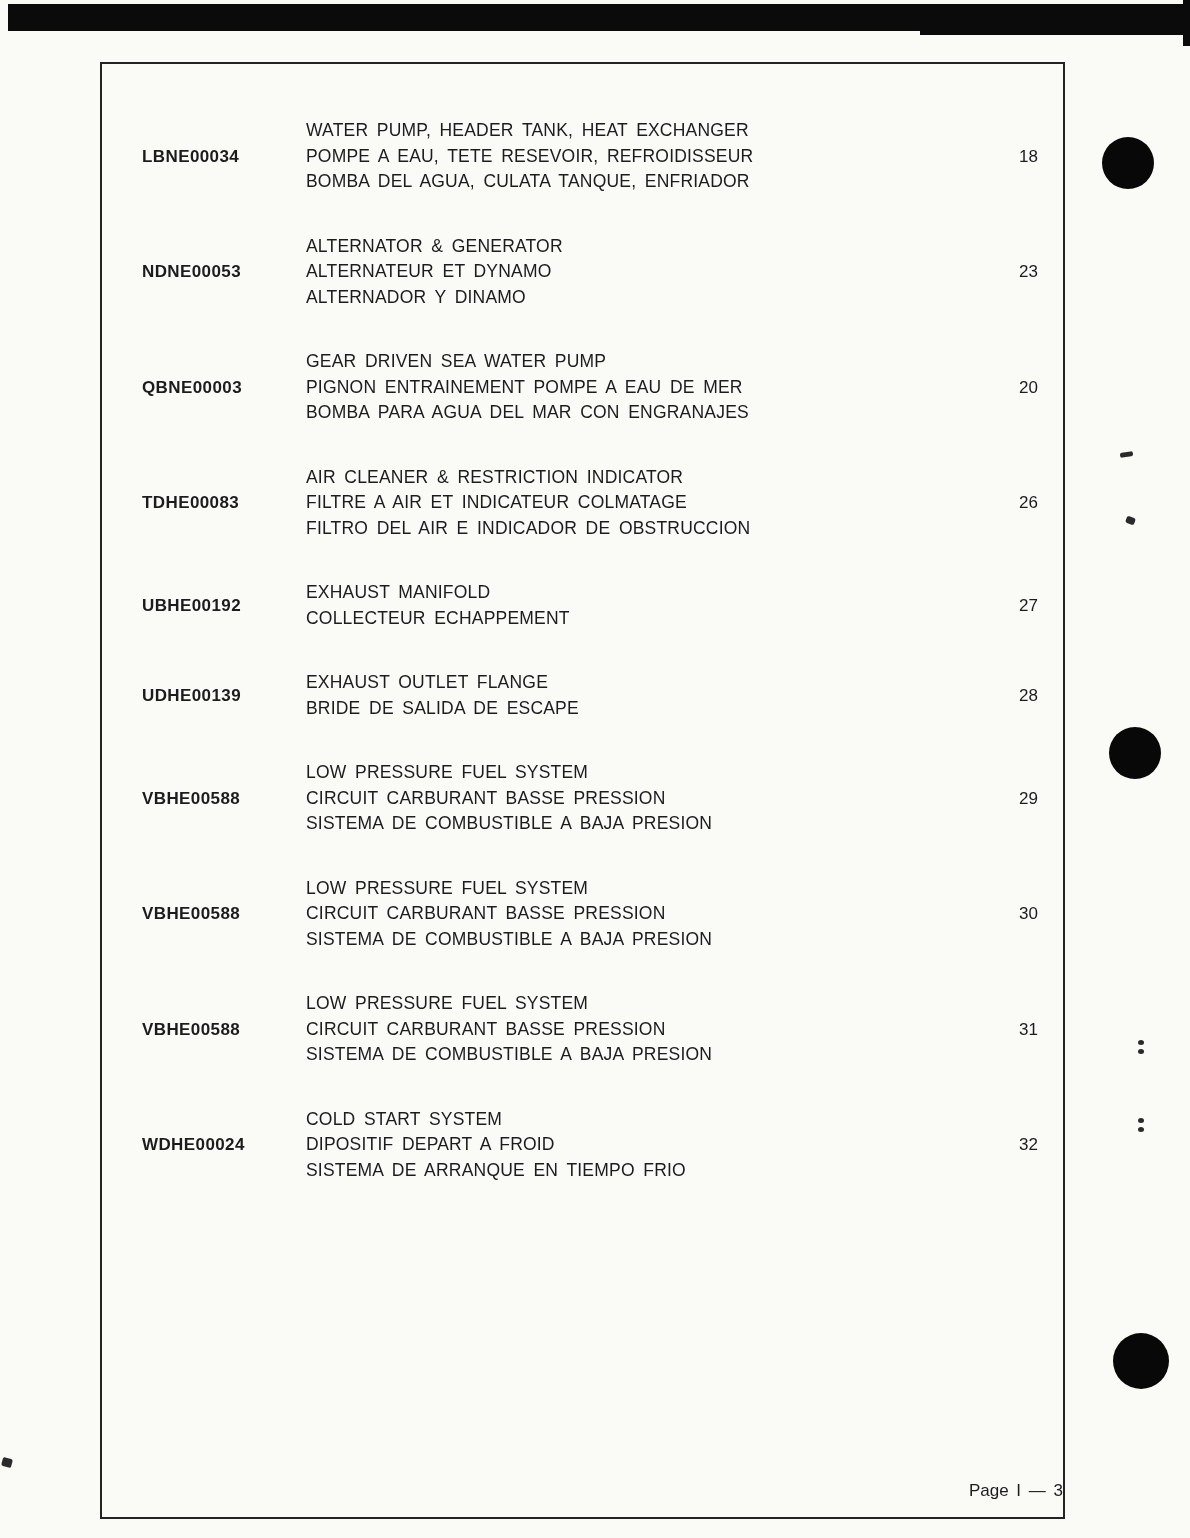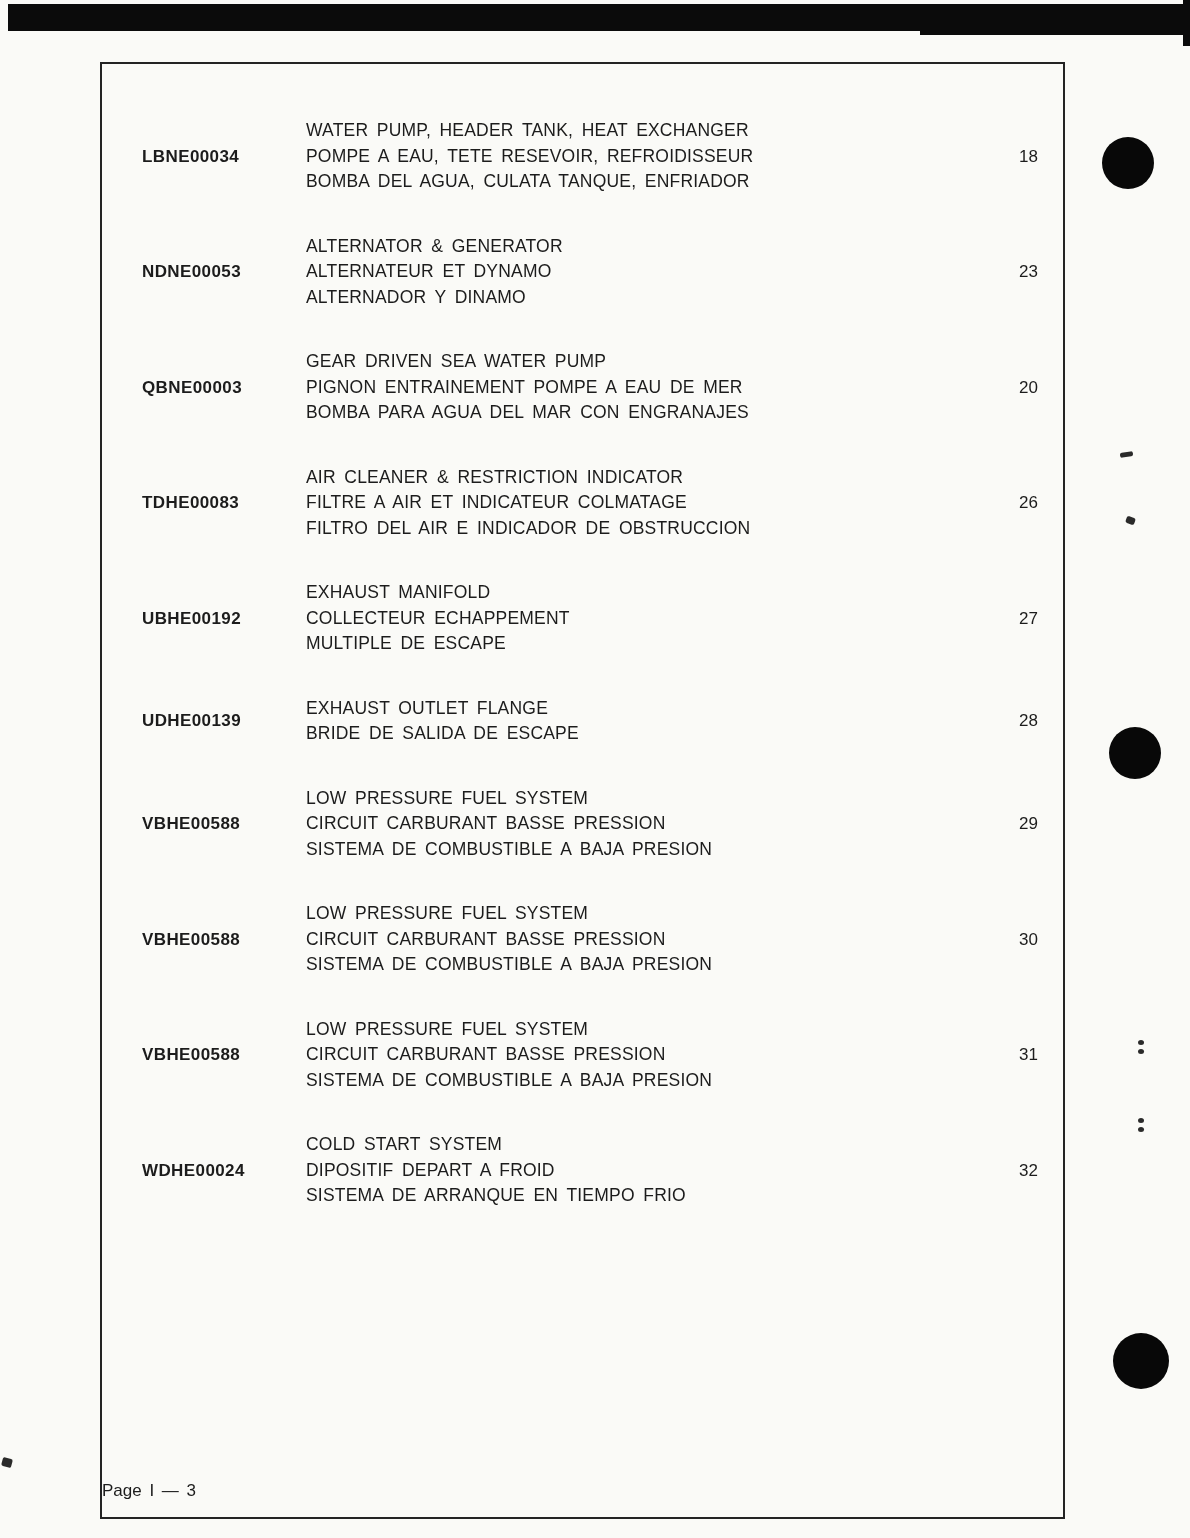--- a/index.html
+++ b/index.html
@@ -55,21 +55,21 @@
   .entry .pagenum {
     flex: 0 0 55px;
     text-align: right;
     font-size: 17px;
     line-height: 25.5px;
   }
 
   .footer {
     position: absolute;
     left: 0; right: 0; bottom: 16px;
-    text-align: left;
+    text-align: right;
     font-size: 17px;
     word-spacing: 3px;
   }
 
   
   .dot { position: absolute; border-radius: 50%; background: #080808; }
   .dot-1 { left: 1102px; top: 137px;  width: 52px; height: 52px; }
   .dot-2 { left: 1109px; top: 727px;  width: 52px; height: 52px; }
   .dot-3 { left: 1113px; top: 1333px; width: 56px; height: 56px; }
 
@@ -134,21 +134,20 @@
           <div>FILTRE A AIR ET INDICATEUR COLMATAGE</div>
           <div>FILTRO DEL AIR E INDICADOR DE OBSTRUCCION</div>
         </div>
         <div class="pagenum">26</div>
       </div>
       <div class="entry">
         <div class="code">UBHE00192</div>
         <div class="desc">
           <div>EXHAUST MANIFOLD</div>
           <div>COLLECTEUR ECHAPPEMENT</div>
-          <div>MULTIPLE DE ESCAPE</div>
         </div>
         <div class="pagenum">27</div>
       </div>
       <div class="entry">
         <div class="code">UDHE00139</div>
         <div class="desc">
           <div>EXHAUST OUTLET FLANGE</div>
           <div>BRIDE DE SALIDA DE ESCAPE</div>
         </div>
         <div class="pagenum">28</div>

